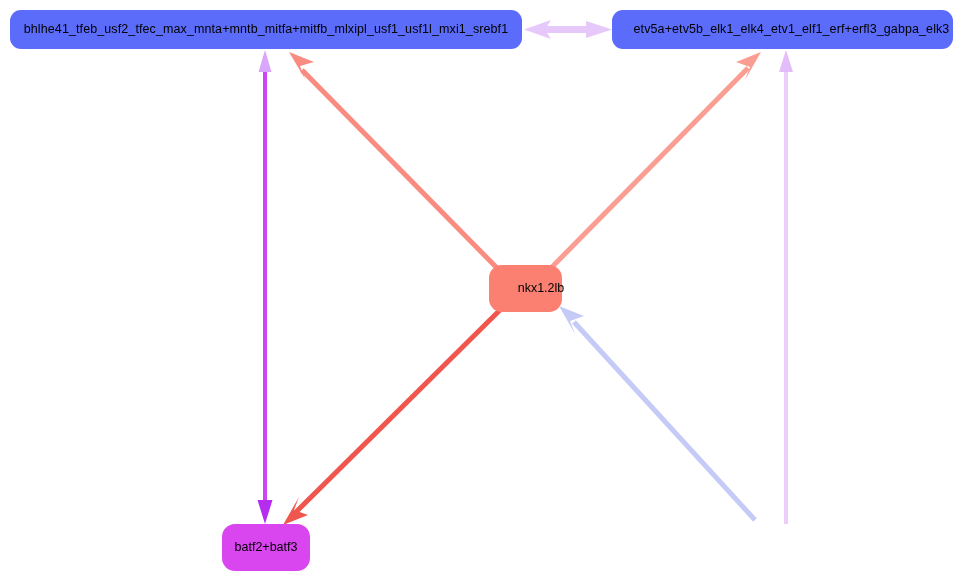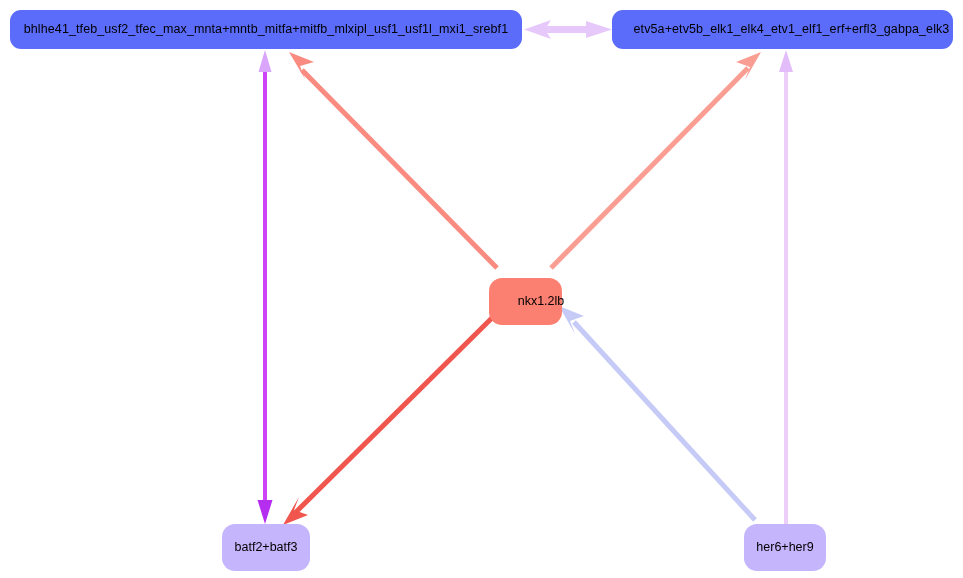--- a/index.html
+++ b/index.html
@@ -52,33 +52,33 @@
     letter-spacing: 0.1px;
   }
   
   .node-tf-salmon {
     background: #fb8072;
     border-radius: 13px;
     font-size: 12.5px;
   }
   
   .node-tf-periwinkle {
-    background: #c4b5fd;
+    background: #d946ef;
     border-radius: 13px;
     font-size: 12.5px;
     justify-content: center;
   }
   #node-bhlhe41 {
     left: 10px;  top: 10px;  width: 512px; height: 39px;
   }
   #node-etv5 {
     left: 612px; top: 10px;  width: 341px; height: 39px; padding-left: 18px;
   }
   #node-nkx12lb {
-    left: 489px; top: 278px; width: 73px;  height: 47px; padding-left: 31px;
+    left: 489px; top: 265px; width: 73px;  height: 47px; padding-left: 31px;
   }
   #node-batf {
     left: 222px; top: 524px; width: 88px;  height: 47px;
   }
   #node-her {
     left: 744px; top: 524px; width: 82px;  height: 47px;
   }
 </style>
 </head>
 <body>
@@ -134,17 +134,14 @@
   </div>
 
   <div class="node node-tf-salmon" id="node-nkx12lb">
     <span class="node-label">nkx1.2lb</span>
   </div>
 
   <div class="node node-tf-periwinkle" id="node-batf">
     <span class="node-label">batf2+batf3</span>
   </div>
 
-  <div class="node node-tf-periwinkle" id="node-her">
-    <span class="node-label">her6+her9</span>
-  </div>
 
 </div>
 
 </body></html>

